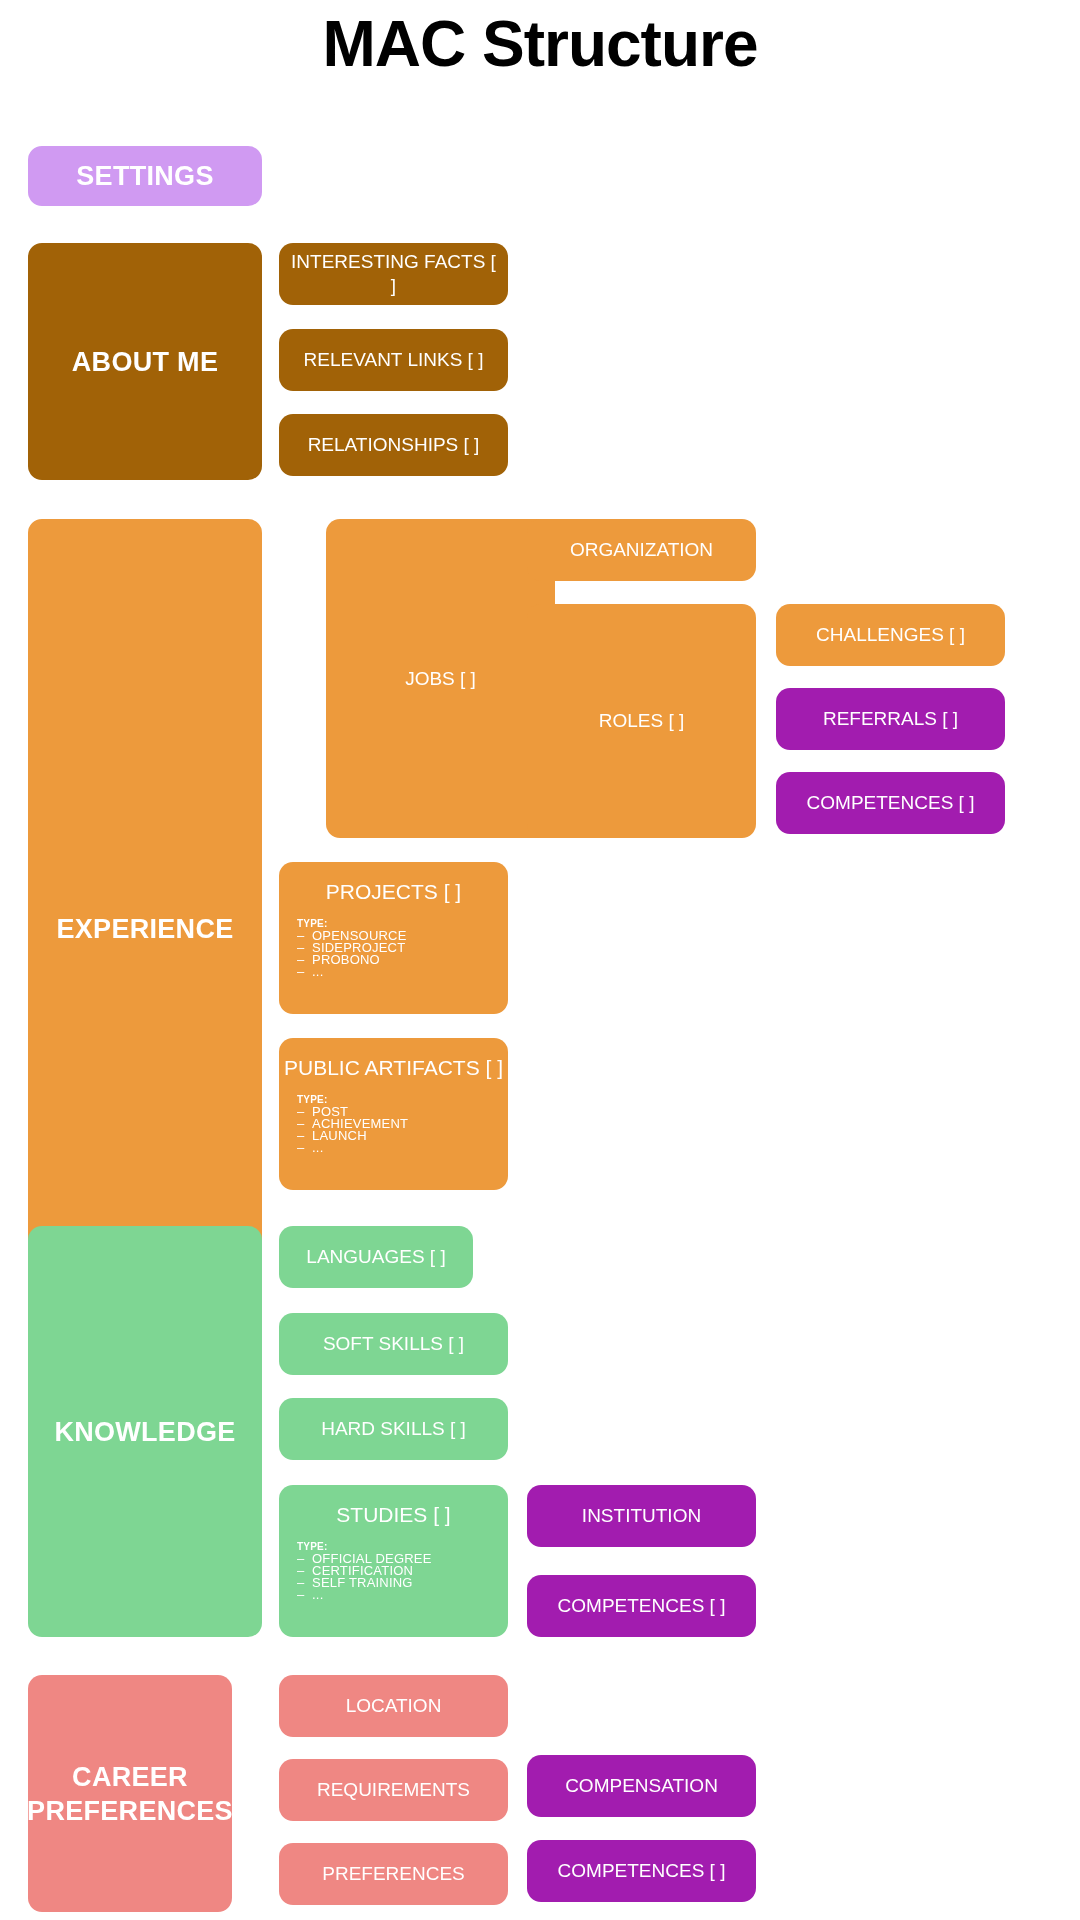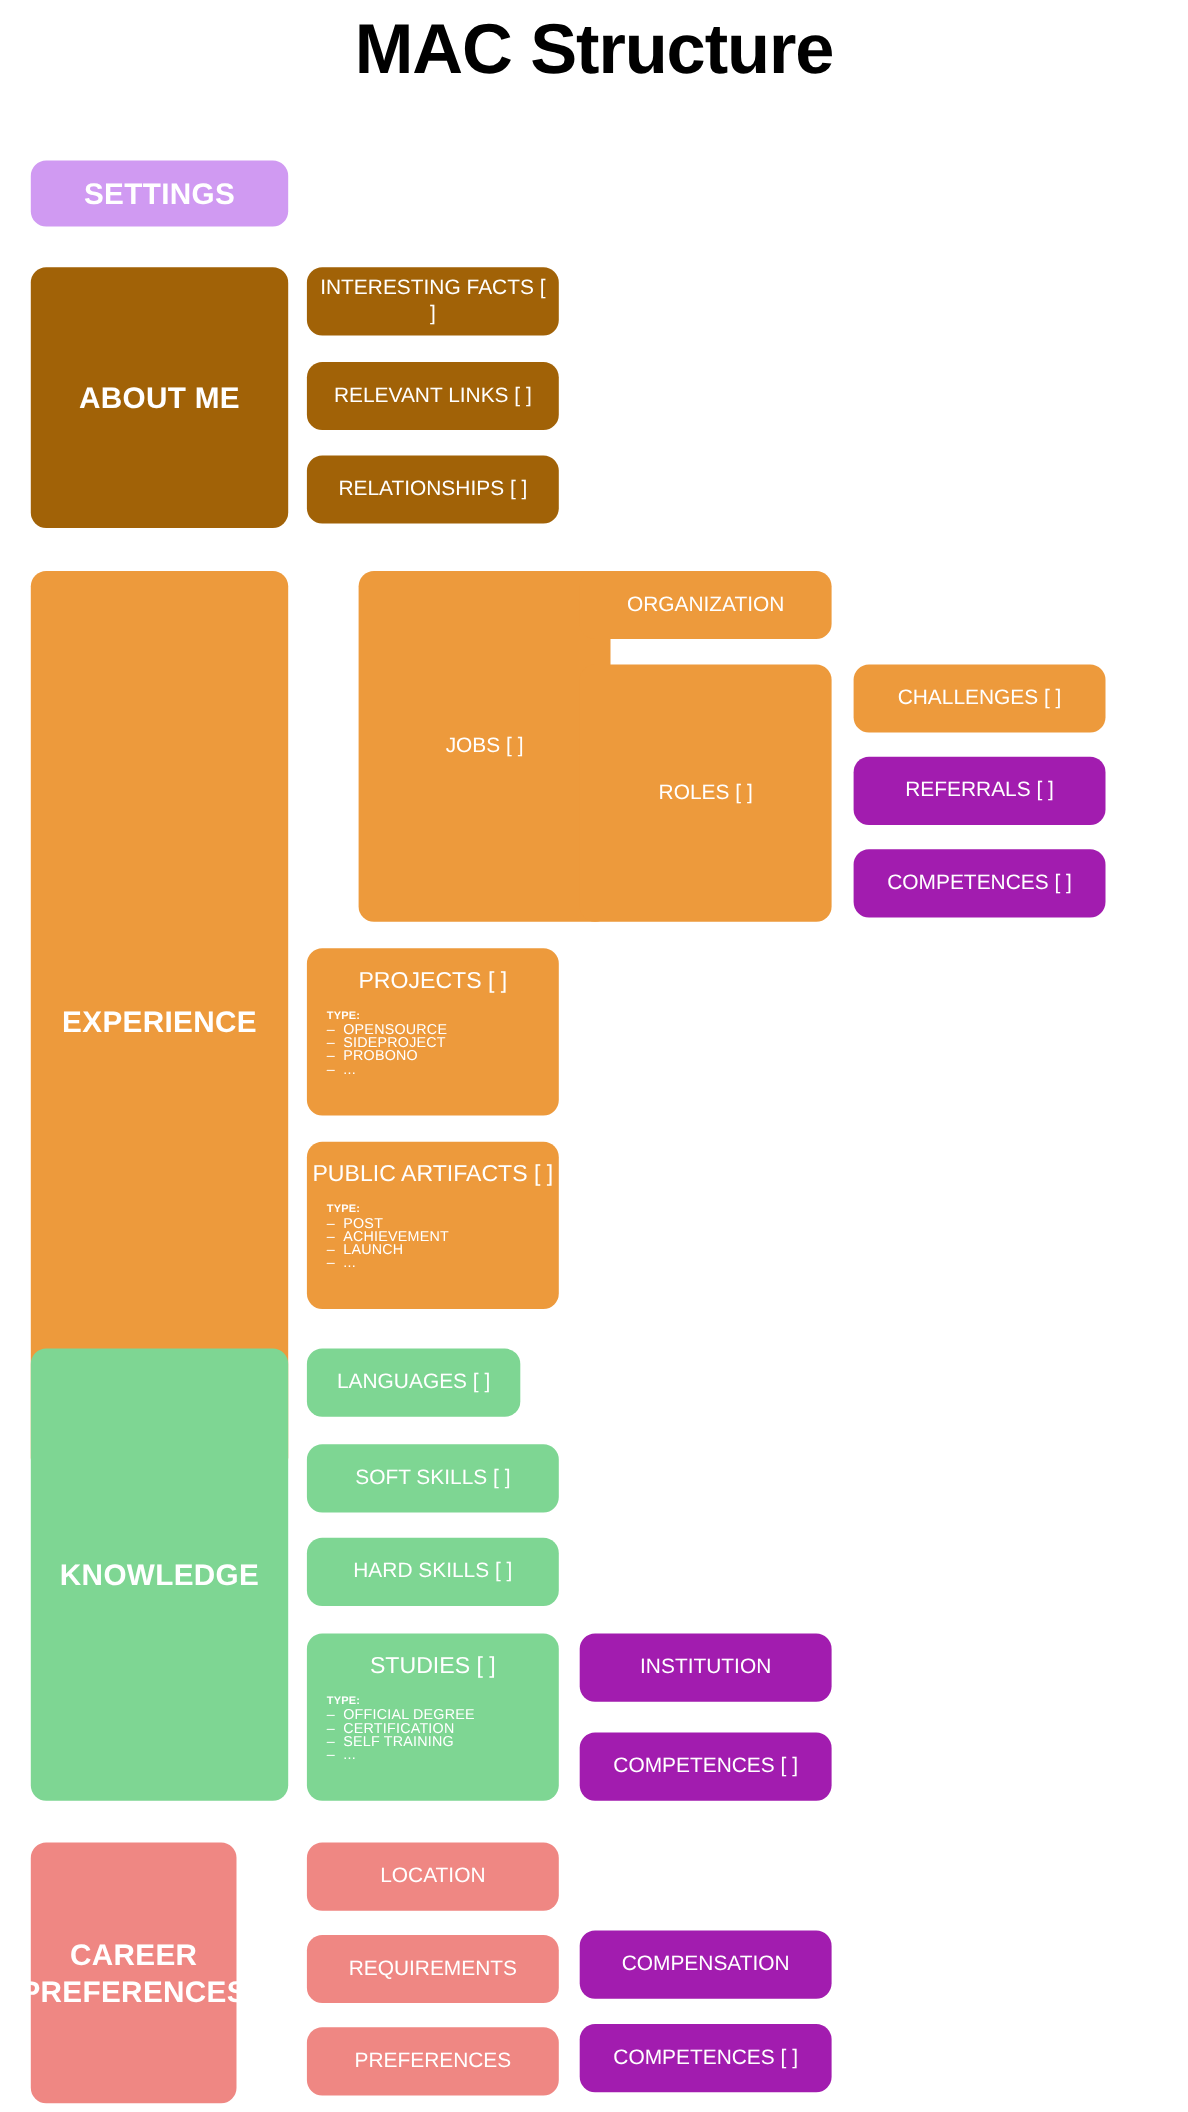--- a/index.html
+++ b/index.html
@@ -208,21 +208,21 @@
 </div>
 
 <div class="node c-gray t-child" style="left:527px; top:1485px; width:229px; height:62px;">
   <span>INSTITUTION</span>
 </div>
 
 <div class="node c-gray t-child" style="left:527px; top:1575px; width:229px; height:62px;">
   <span>COMPETENCES [ ]</span>
 </div>
 
-<div class="node c-salmon t-parent" style="left:28px; top:1675px; width:187px; height:237px; flex-direction:column;">
+<div class="node c-salmon t-parent" style="left:28px; top:1675px; width:204px; height:237px; flex-direction:column;">
   <span>CAREER</span>
   <span>PREFERENCES</span>
 </div>
 
 <div class="node c-salmon t-child" style="left:279px; top:1675px; width:229px; height:62px;">
   <span>LOCATION</span>
 </div>
 
 <div class="node c-salmon t-child" style="left:279px; top:1759px; width:229px; height:62px;">
   <span>REQUIREMENTS</span>

